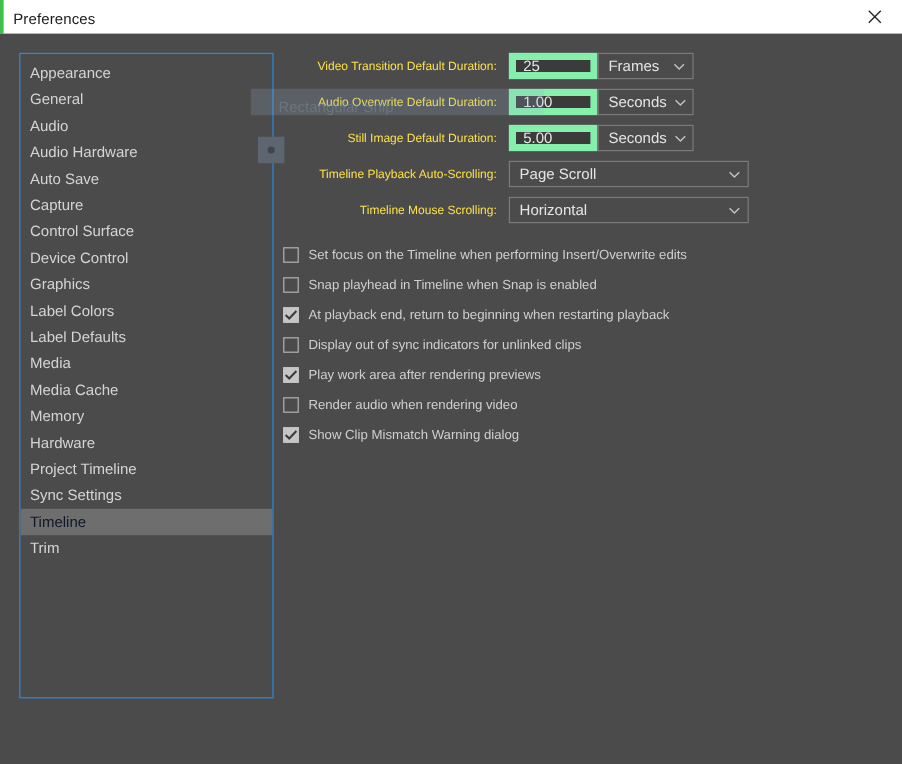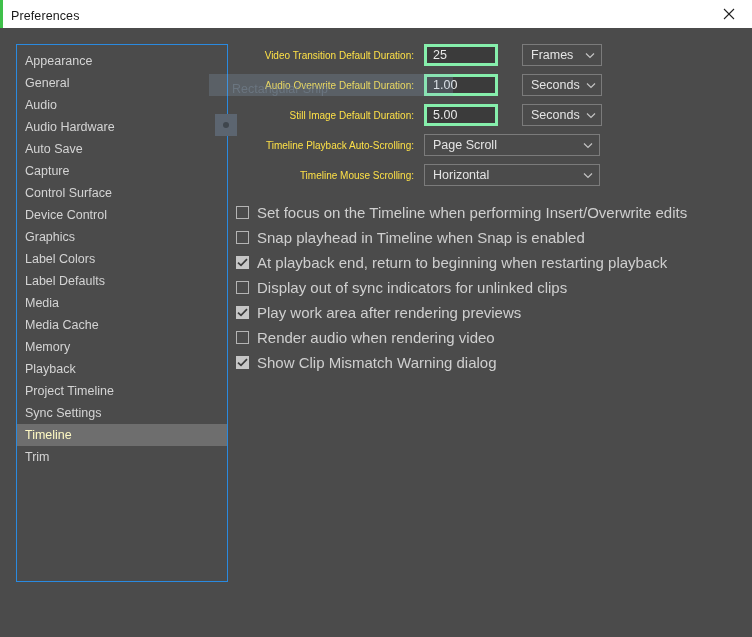--- a/index.html
+++ b/index.html
@@ -70,21 +70,21 @@
     height: 22px;
     line-height: 22px;
     padding-left: 8px;
     color: #d4d4d4;
     font-size: 12.5px;
     white-space: nowrap;
     cursor: default;
   }
   .side-item.selected {
     background: #6e6e6e;
-    color: #fef9c3;
+    color: #0f172a;
   }
 
   
   #splitter-grip {
     position: absolute;
     left: 215px; top: 86px;
     width: 22px; height: 22px;
     background: #5c6570;
     display: flex; align-items: center; justify-content: center;
     cursor: col-resize;
@@ -114,43 +114,43 @@
     padding-right: 10px;
     font-size: 10px;
     color: #fde047;
     white-space: nowrap;
   }
 
   .text-input {
     width: 74px;
     height: 22px;
     background: #3b3b3b;
-    border: 3px solid #86efac;
+    border: 6px solid #86efac;
     color: #e8e8e8;
     font-family: "Liberation Sans", sans-serif;
     font-size: 12.5px;
     padding: 0 6px;
     line-height: 20px;
     outline: none;
   }
 
   .combo {
     height: 22px;
     background: #4b4b4b;
     border: 1px solid #7b7b7b;
     color: #e4e4e4;
     font-size: 12.5px;
     display: flex;
     align-items: center;
     padding: 0 6px 0 8px;
     cursor: default;
     position: relative;
   }
-  .combo.unit { width: 80px; margin-left: 24px; }
-  .combo.wide { width: 176px; }
+  .combo.unit { width: 80px; margin-left: 0; }
+  .combo.wide { width: 200px; }
   .combo .combo-label { flex: 1; white-space: nowrap; }
   .combo .chev { margin-left: 6px; opacity: .85; }
 
   
   #selection-band {
     position: absolute;
     left: -27px;
     top: 30px;
     width: 244px;
     height: 22px;
@@ -183,21 +183,21 @@
     flex: none;
     display: flex; align-items: center; justify-content: center;
   }
   .cbox.checked {
     background: #c6c6c6;
     border-color: #c6c6c6;
   }
   .cbox svg { display: none; }
   .cbox.checked svg { display: block; }
   .check-label {
-    font-size: 15px;
+    font-size: 11px;
     color: #cfcfcf;
     white-space: nowrap;
   }
 
   
   #footer {
     position: absolute;
     left: 0; top: 567px;
     width: 752px; height: 42px;
   }
@@ -241,21 +241,21 @@
       <div class="side-item"><span>Auto Save</span></div>
       <div class="side-item"><span>Capture</span></div>
       <div class="side-item"><span>Control Surface</span></div>
       <div class="side-item"><span>Device Control</span></div>
       <div class="side-item"><span>Graphics</span></div>
       <div class="side-item"><span>Label Colors</span></div>
       <div class="side-item"><span>Label Defaults</span></div>
       <div class="side-item"><span>Media</span></div>
       <div class="side-item"><span>Media Cache</span></div>
       <div class="side-item"><span>Memory</span></div>
-      <div class="side-item"><span>Playback</span></div>
+      <div class="side-item"><span>Hardware</span></div>
       <div class="side-item"><span>Project Timeline</span></div>
       <div class="side-item"><span>Sync Settings</span></div>
       <div class="side-item selected"><span>Timeline</span></div>
       <div class="side-item"><span>Trim</span></div>
     </div>
 
   <div id="splitter-grip">
     <div class="dot"></div>
   </div>
 

